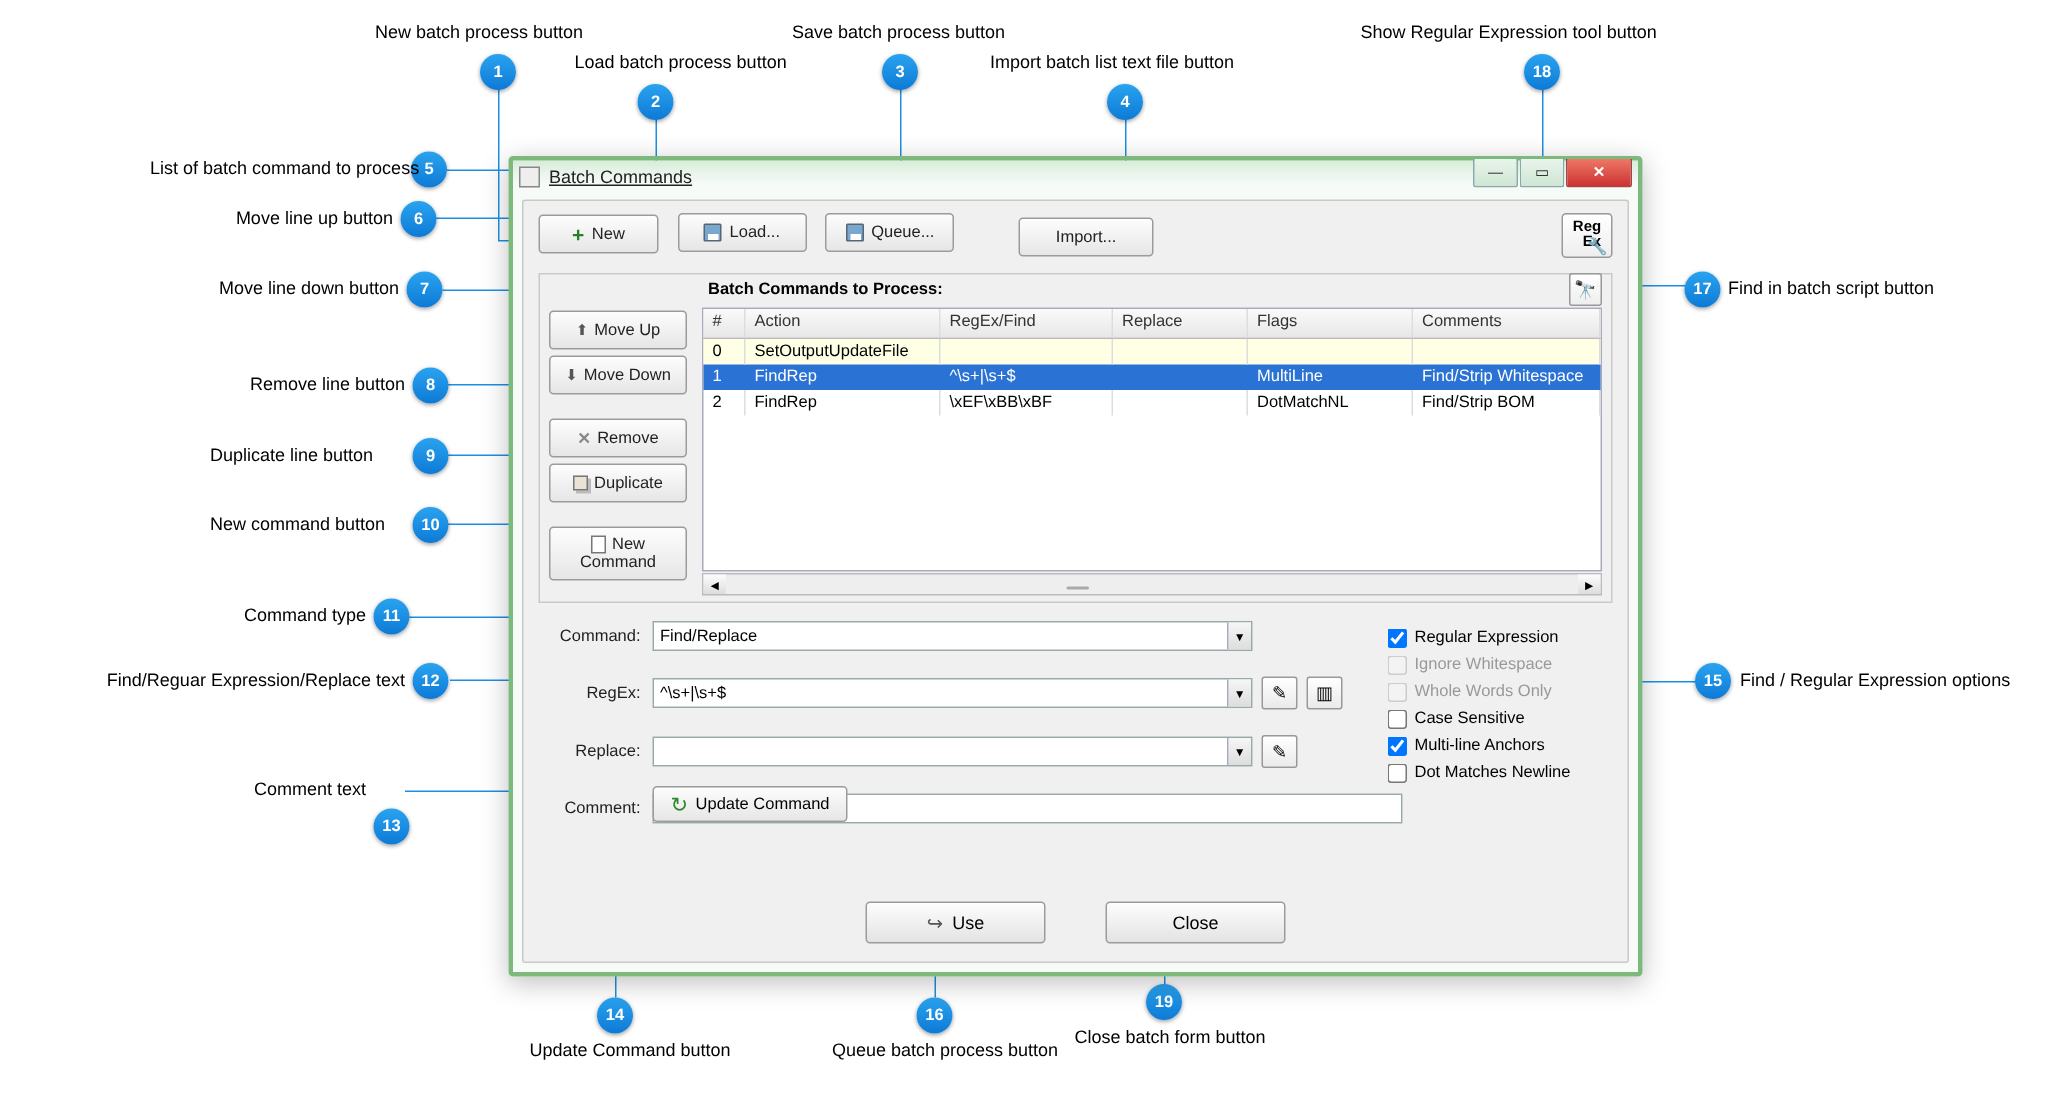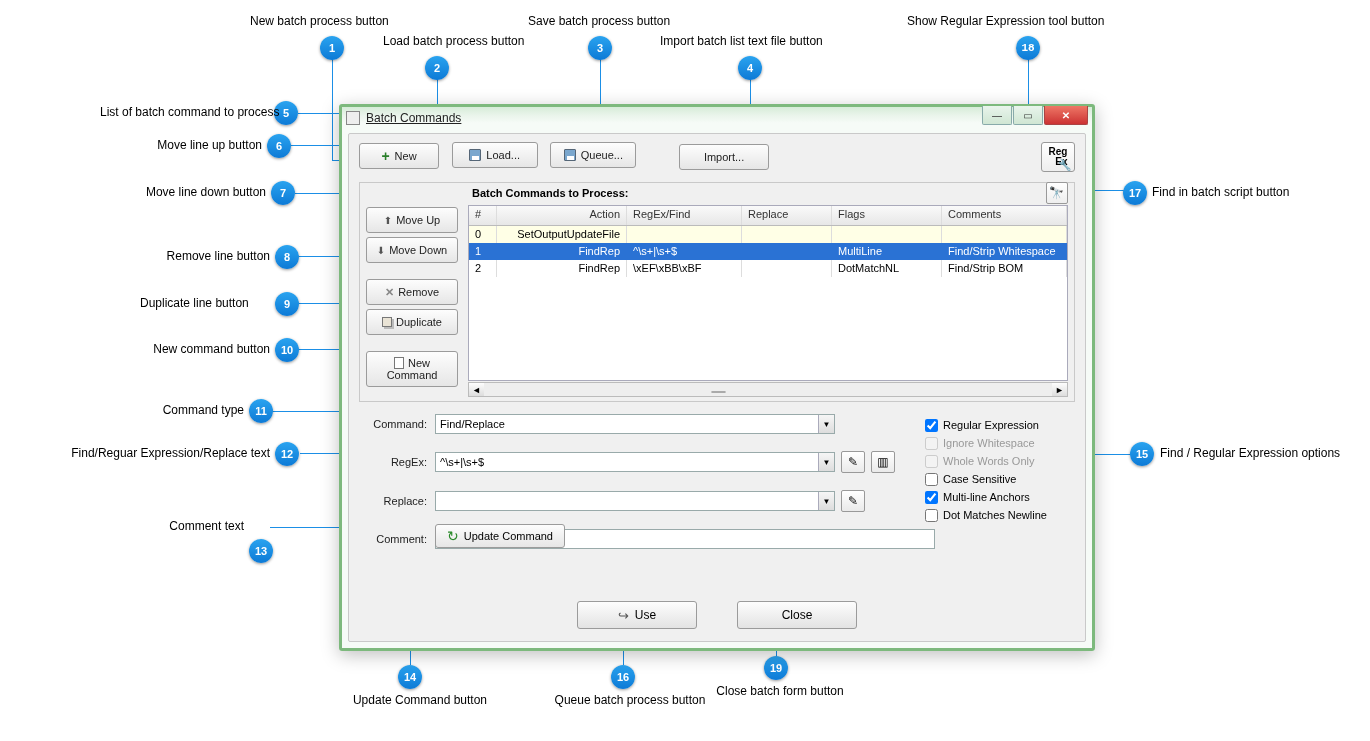--- a/index.html
+++ b/index.html
@@ -82,21 +82,21 @@
   .grid {
     position: absolute; left: 108px; top: 22px; right: 6px; bottom: 20px;
     border: 1px solid #aab; background: #fff;
   }
   .grid-head {
     display: flex; height: 20px; background: linear-gradient(#fafafa,#e7e7e7);
     border-bottom: 1px solid #bbb; font-size: 11px; color: #333;
   }
   .grid-head div, .grid-row div { padding: 2px 6px; border-right: 1px solid #ddd; overflow: hidden; white-space: nowrap; }
   .c-n { width: 28px; }
-  .c-a { width: 130px; text-align: right; }
+  .c-a { width: 130px; }
   .c-r { width: 115px; }
   .c-p { width: 90px; }
   .c-f { width: 110px; }
   .c-c { flex: 1; border-right: none; }
   .grid-row { display: flex; height: 17px; font-size: 11px; }
   .grid-row.alt { background: #ffffe6; }
   .grid-row.sel { background: #2a72d4; color: #fff; }
   .grid-row.sel div { border-right-color: transparent; }
   .hscroll {
     position: absolute; left: 108px; right: 6px; bottom: 4px; height: 15px;
@@ -224,21 +224,21 @@
 <div class="callout-badge" style="left:271px; top:181px;">7</div>
 <div class="callout-label" style="left:120px; top:185px; text-align:right; width:146px;">Move line down button</div>
 
 <div class="callout-badge" style="left:275px; top:245px;">8</div>
 <div class="callout-label" style="left:150px; top:249px; text-align:right; width:120px;">Remove line button</div>
 
 <div class="callout-badge" style="left:275px; top:292px;">9</div>
 <div class="callout-label" style="left:140px; top:296px; text-align:left; width:130px;">Duplicate line button</div>
 
 <div class="callout-badge" style="left:275px; top:338px;">10</div>
-<div class="callout-label" style="left:140px; top:342px; text-align:right; width:130px;">New command button</div>
+<div class="callout-label" style="left:140px; top:342px; width:130px;">New command button</div>
 
 <div class="callout-badge" style="left:249px; top:399px;">11</div>
 <div class="callout-label" style="left:128px; top:403px; text-align:right; width:116px;">Command type</div>
 
 <div class="callout-badge" style="left:275px; top:442px;">12</div>
 <div class="callout-label" style="left:14px; top:446px; text-align:right; width:256px;">Find/Reguar Expression/Replace text</div>
 
 <div class="callout-badge" style="left:249px; top:539px;">13</div>
 <div class="callout-label" style="left:150px; top:519px; text-align:right; width:94px;">Comment text</div>
 
@@ -247,21 +247,21 @@
 
 <div class="callout-badge" style="left:1130px; top:442px;">15</div>
 <div class="callout-label" style="left:1160px; top:446px;">Find / Regular Expression options</div>
 
 <div class="callout-badge" style="left:611px; top:665px;">16</div>
 <div class="callout-label" style="left:530px; top:693px; width:200px; text-align:center;">Queue batch process button</div>
 
 <div class="callout-badge" style="left:1123px; top:181px;">17</div>
 <div class="callout-label" style="left:1152px; top:185px;">Find in batch script button</div>
 
-<div class="callout-badge" style="left:1016px; top:36px;font-family:Liberation Mono, monospace;">18</div>
+<div class="callout-badge" style="left:1016px; top:36px;">18</div>
 <div class="callout-label" style="left:907px; top:14px;">Show Regular Expression tool button</div>
 
 <div class="callout-badge" style="left:764px; top:656px;">19</div>
 <div class="callout-label" style="left:680px; top:684px; width:200px; text-align:center;">Close batch form button</div>
 
 <div class="window">
   <div class="titlebar">
     <span class="icon"></span>
     <span class="title">Batch Commands</span>
     <div class="win-controls">

